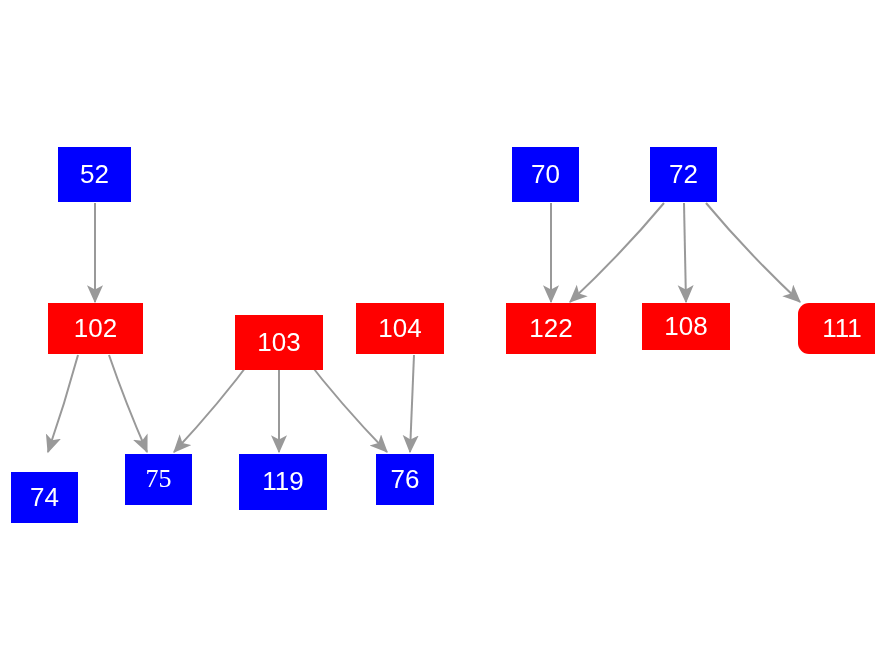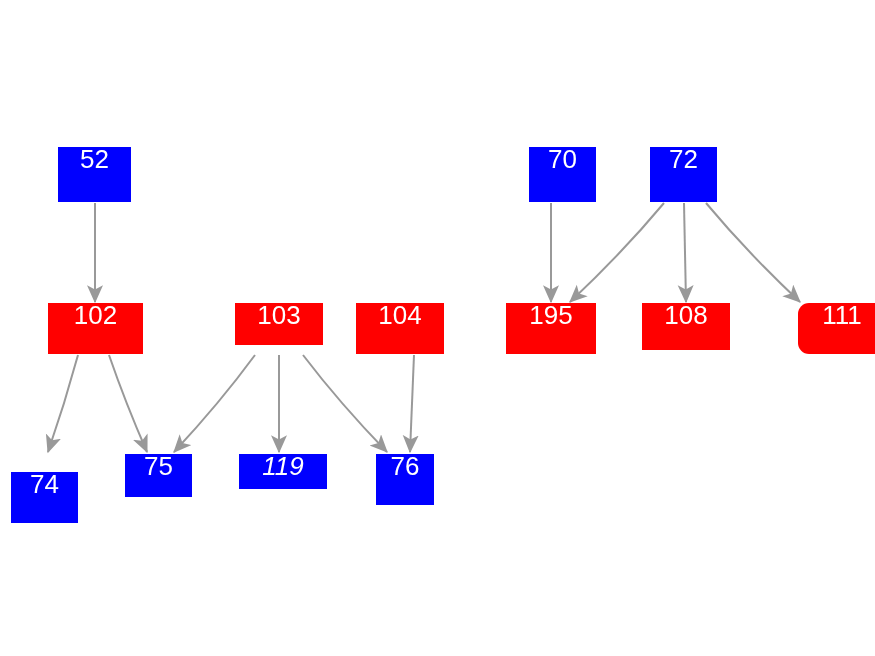--- a/index.html
+++ b/index.html
@@ -23,21 +23,21 @@
     position: absolute;
     left: 0;
     top: 0;
     width: 875px;
     height: 656px;
   }
   .graph-node {
     position: absolute;
     box-sizing: border-box;
     display: flex;
-    align-items: flex-start;
+    align-items: center;
     justify-content: center;
     color: #ffffff;
     font-family: "Liberation Sans", sans-serif;
     font-size: 26px;
     line-height: 1;
     letter-spacing: 0px;
     z-index: 2;
     user-select: none;
   }
   .graph-node.blue { background: #0000ff; }
@@ -70,51 +70,51 @@
         <path d="M 664 203 Q 622.64 252.5 570 302" stroke="#999999" stroke-width="2" fill="none" marker-end="url(#arrowhead)"></path>
         <path d="M 684 203 Q 685 252.5 686 302" stroke="#999999" stroke-width="2" fill="none" marker-end="url(#arrowhead)"></path>
         <path d="M 706 203 Q 747.36 252.5 800 302" stroke="#999999" stroke-width="2" fill="none" marker-end="url(#arrowhead)"></path>
       </g>
   </svg>
 
   <div id="nodes-layer">
       <div class="graph-node blue" style="left: 58px; top: 147px; width: 73px; height: 55px;">
         <span class="node-label">52</span>
       </div>
-      <div class="graph-node blue" style="left: 529px; top: 147px; width: 67px; height: 55px;">
+      <div class="graph-node blue" style="left: 512px; top: 147px; width: 67px; height: 55px;">
         <span class="node-label">70</span>
       </div>
       <div class="graph-node blue" style="left: 650px; top: 147px; width: 67px; height: 55px;">
         <span class="node-label">72</span>
       </div>
       <div class="graph-node red" style="left: 48px; top: 303px; width: 95px; height: 51px;">
         <span class="node-label">102</span>
       </div>
-      <div class="graph-node red" style="left: 235px; top: 303px; width: 88px; height: 42px;">
+      <div class="graph-node red" style="left: 235px; top: 315px; width: 88px; height: 55px;">
         <span class="node-label">103</span>
       </div>
       <div class="graph-node red" style="left: 356px; top: 303px; width: 88px; height: 51px;">
         <span class="node-label">104</span>
       </div>
       <div class="graph-node red" style="left: 506px; top: 303px; width: 90px; height: 51px;">
-        <span class="node-label">195</span>
+        <span class="node-label">122</span>
       </div>
       <div class="graph-node red" style="left: 642px; top: 303px; width: 88px; height: 47px;">
         <span class="node-label">108</span>
       </div>
       <div class="graph-node red" style="left: 798px; top: 303px; width: 88px; height: 51px; border-radius: 11px;">
         <span class="node-label">111</span>
       </div>
       <div class="graph-node blue" style="left: 11px; top: 454px; width: 67px; height: 51px; margin-top: 18px;">
         <span class="node-label">74</span>
       </div>
-      <div class="graph-node blue" style="left: 125px; top: 454px; width: 67px; height: 43px;">
+      <div class="graph-node blue" style="left: 125px; top: 454px; width: 67px; height: 51px; font-family: Liberation Serif, serif;">
         <span class="node-label">75</span>
       </div>
-      <div class="graph-node blue" style="left: 239px; top: 454px; width: 88px; height: 35px; font-style: italic;">
+      <div class="graph-node blue" style="left: 239px; top: 454px; width: 88px; height: 56px;">
         <span class="node-label">119</span>
       </div>
       <div class="graph-node blue" style="left: 376px; top: 454px; width: 58px; height: 51px;">
         <span class="node-label">76</span>
       </div>
     </div>
 
 </div>
 
 </body></html>

